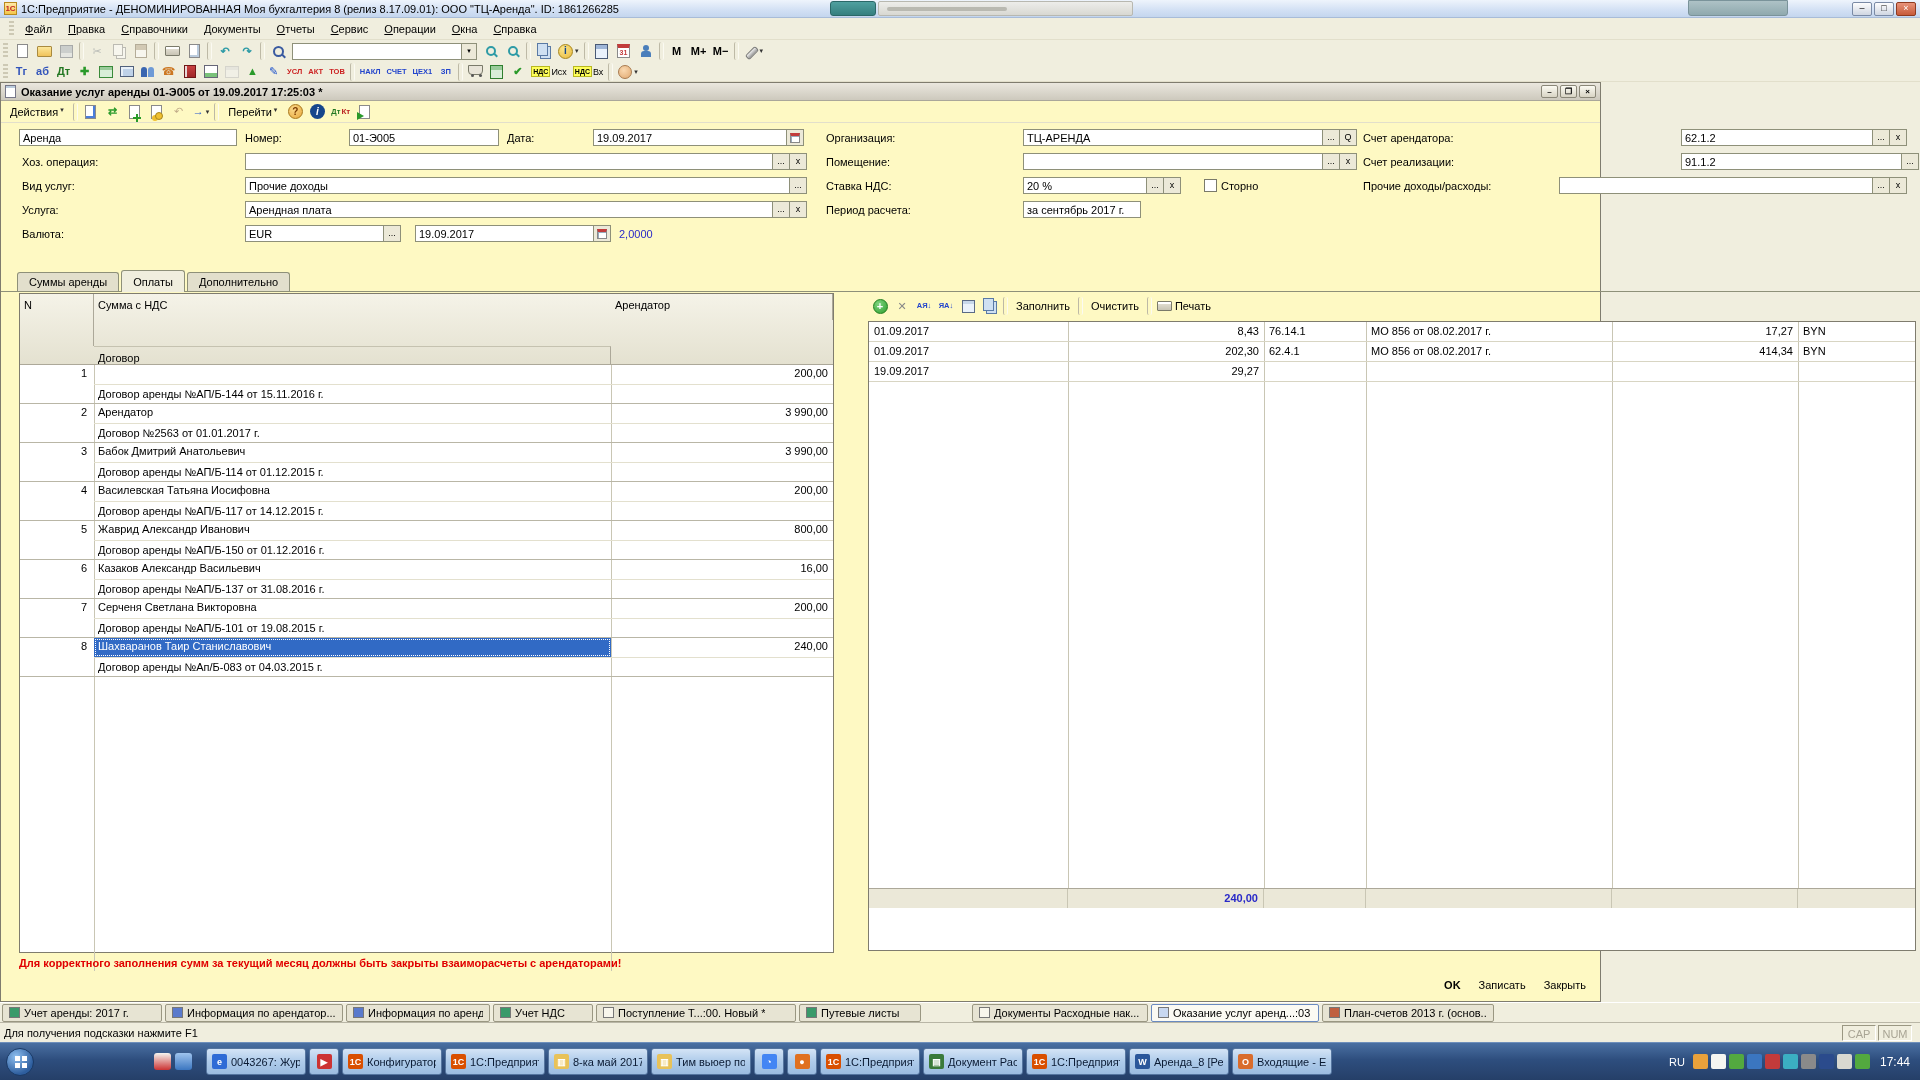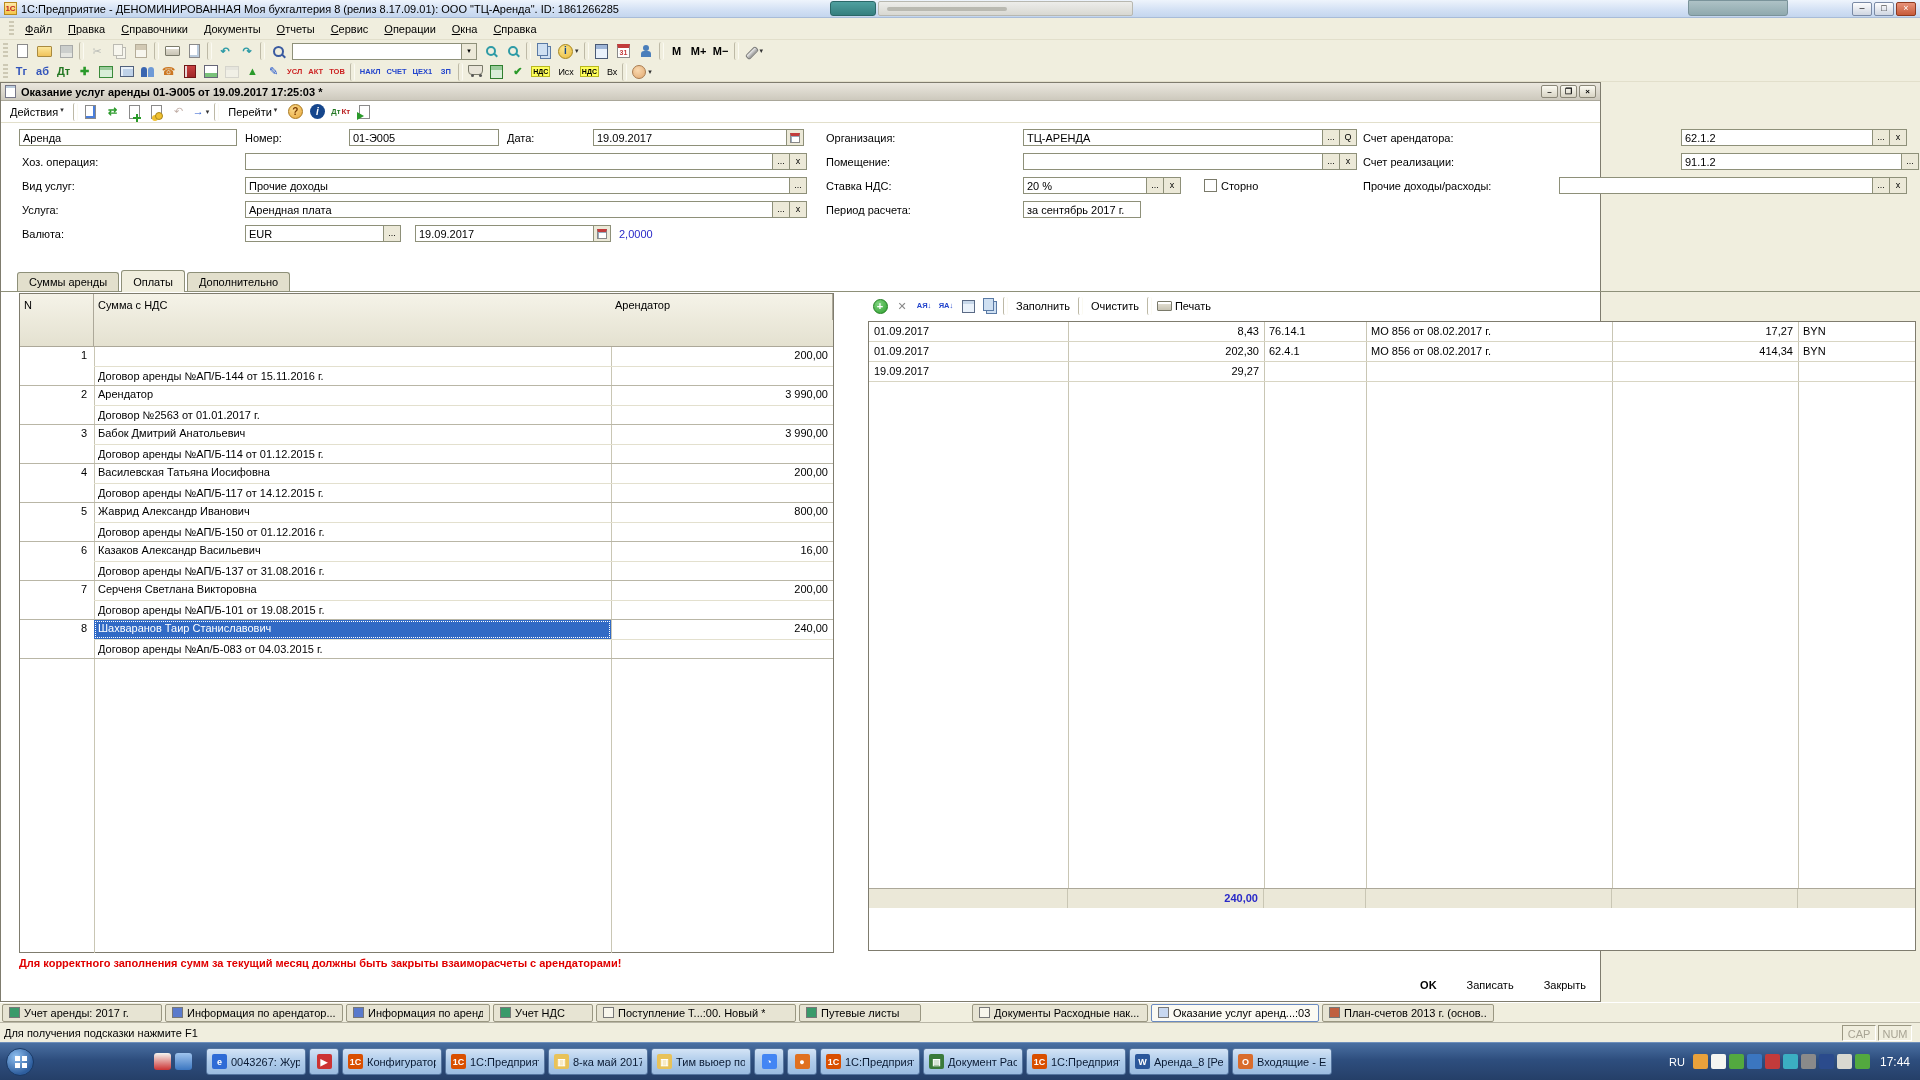--- a/index.html
+++ b/index.html
@@ -29,21 +29,21 @@
   .toolbar1{position:absolute;left:0;top:40px;width:1920px;height:22px;display:flex;align-items:center;padding-left:2px}
   .toolbar2{position:absolute;left:0;top:62px;width:1920px;height:20px;display:flex;align-items:center;padding-left:2px;border-bottom:1px solid #E2DFCB}
   .tbtn{height:20px;min-width:22px;display:inline-flex;align-items:center;justify-content:center;padding:0 2px;border:1px solid transparent;border-radius:2px}
   .toolbar2 .tbtn{height:18px;min-width:21px}
   .tbtn.dis{opacity:.5;filter:grayscale(55%)}
   .tbtn.sep{min-width:0;width:5px;height:18px;padding:0;border:none;border-left:1px solid #BDB9A6;border-right:1px solid #FBFAF2;margin:0 2px}
   .tbtn.bold .gl{font-weight:bold}
   .tbtn.tiny .gl{font-size:7.5px;font-weight:bold;letter-spacing:0}
   .gl{display:inline-flex;align-items:center;justify-content:center;font-size:11px;line-height:1;position:relative}
   .gl:empty:not([class*="k-"]){display:none}
-  .sfx{font-size:9px;margin-left:8px}
+  .sfx{font-size:9px;margin-left:1px}
   .caret{font-size:7px;margin-left:2px;color:#333}
   .lbl{padding:0 3px;white-space:nowrap}
   .combo-wrap{display:inline-flex;align-items:center;width:185px;height:17px;background:#fff;border:1px solid #8E9079}
   .combo-wrap input{flex:1;border:none;outline:none;height:13px;font-size:11px;padding:0 3px;background:#fff;min-width:0}
   .combo-arrow{width:15px;height:15px;background:#ECE9D8;border-left:1px solid #8E9079;font-size:7px;display:flex;align-items:center;justify-content:center}
 
   
   .k-page{width:11px;height:14px;background:#fff;border:1px solid #8A8A8A}
   .k-folder{width:15px;height:11px;background:linear-gradient(#FCE79A,#F0C35C);border:1px solid #A98A3F;border-radius:1px}
   .k-save{width:13px;height:13px;background:#9FB0CB;border:1px solid #5A6A85;box-shadow:inset 0 -5px 0 -1px #D8DFEA}
@@ -86,21 +86,21 @@
   .k-doccoins::after{content:"";position:absolute;right:-2px;bottom:-2px;width:6px;height:6px;border-radius:50%;background:#F0C030;border:1px solid #A8861B;box-shadow:-4px 2px 0 -1px #F0C030}
   .k-help{width:15px;height:15px;border-radius:50%;background:radial-gradient(circle at 35% 30%,#FBD98A,#E8A83C);border:1px solid #A8761B;color:#7A3A00;font-weight:bold;font-size:10px}
   .k-infoblue{width:15px;height:15px;border-radius:50%;background:#16468C;color:#fff;font-weight:bold;font-style:italic;font-size:10px}
   .k-docin{width:11px;height:14px;background:#fff;border:1px solid #8A8A8A}
   .k-docin::after{content:"";position:absolute;left:-3px;bottom:-2px;width:0;height:0;border-left:7px solid #2A9A2A;border-top:4px solid transparent;border-bottom:4px solid transparent}
   .k-addgreen{width:15px;height:15px;border-radius:50%;background:radial-gradient(circle at 35% 30%,#7FD47F,#2F9F2F);border:1px solid #1F7F1F;color:#fff;font-weight:bold;font-size:11px}
   .k-listgear{width:13px;height:13px;background:#EAF2FB;border:1px solid #5A6A85;box-shadow:inset 0 3px 0 #C8D8EA}
   .k-nds{background:#FFFF59;border:1px solid #B8B820;font-size:7px;font-weight:bold;padding:0 1px;height:11px}
 
   
-  .doc{position:absolute;left:0;top:82px;width:1601px;height:920px;background:#ffffff;border:1px solid #7F7C6E}
+  .doc{position:absolute;left:0;top:82px;width:1601px;height:920px;background:#fef9c3;border:1px solid #7F7C6E}
   .doc-title{position:absolute;left:0;top:0;width:100%;height:18px;background:linear-gradient(#EAE7DE,#CDC9BD);border-bottom:1px solid #AAA79A;display:flex;align-items:center;padding:0 4px;font-weight:bold}
   .doc-ico{width:11px;height:13px;background:#fff;border:1px solid #778;margin-right:5px;box-shadow:inset 0 2px 0 #BCD}
   .doc-controls{margin-left:auto;display:flex;gap:2px}
   .dc{width:17px;height:13px;border:1px solid #8A8778;border-radius:2px;background:linear-gradient(#FBFAF2,#D8D4C4);display:flex;align-items:center;justify-content:center;font-size:8px}
   .doc-toolbar{position:absolute;left:0;top:18px;width:100%;height:22px;display:flex;align-items:center;padding-left:2px;border-bottom:1px solid #E2DFCB}
   .txtbtn{display:inline-flex;align-items:flex-start;padding:2px 6px;border:1px solid transparent;border-radius:2px}
 
   
   .flabel{position:absolute;white-space:nowrap}
   .fld{position:absolute;height:17px;background:#fff;border:1px solid #8E9079;display:flex;align-items:stretch}
@@ -141,21 +141,21 @@
   .rh{padding:4px 4px 0;border-right:1px solid #ACA899;white-space:nowrap;overflow:hidden}
   .rbody{position:relative;height:586px}
   .rrow{position:relative;z-index:1;display:grid;grid-template-columns:199px 196px 102px 246px 186px 117px;height:20px;border-bottom:1px solid #D8D5C3}
   .rrow span{padding:3px 5px 0;white-space:nowrap;overflow:hidden}
   .rrow span:nth-child(2),.rrow span:nth-child(5){text-align:right}
   .rtotal{position:absolute;left:0;bottom:0;width:100%;z-index:2;display:grid;grid-template-columns:199px 196px 102px 246px 186px 117px;height:20px;background:#EBE8D8;border-top:1px solid #ACA899}
   .rtotal span{padding:3px 5px 0;border-right:1px solid #C9C6B4}
   .rtotal .tot{text-align:right;font-weight:bold;color:#2929C8}
 
   .warning{position:absolute;left:18px;top:874px;color:#E00000;font-weight:bold}
-  .doc-buttons{position:absolute;right:10px;top:894px;display:flex;gap:22px}
+  .doc-buttons{position:absolute;right:10px;top:894px;display:flex;gap:10px}
   .flatbtn{padding:2px 4px}
   .flatbtn.ok{font-weight:bold}
 
   
   .winbar{position:absolute;left:0;top:1002px;width:1920px;height:20px;background:#F0EEDE;border-top:1px solid #FFF;display:flex;align-items:center;gap:3px;padding-left:2px}
   .wb-item{height:18px;display:flex;align-items:center;gap:4px;padding:0 6px;border:1px solid #9A9782;border-radius:2px;background:#E7E4D3;overflow:hidden;white-space:nowrap}
   .wb-item.active{background:#FBFAF3;border-color:#6A8AC0}
   .wb-item.gap{margin-left:48px}
   .wb-ico{width:11px;height:11px;border:1px solid #777;flex:none}
   .wb-label{overflow:hidden;text-overflow:clip}
@@ -736,20 +736,21 @@
     <span class="tab">Суммы аренды</span>
         <span class="tab active">Оплаты</span>
         <span class="tab">Дополнительно</span>
       </div>
 
     <div class="lgrid">
       <div class="lhead">
         <span class="lh rspan">N</span>
         <span class="lh">Арендатор</span>
         <span class="lh rspan" style="border-right:none">Сумма с НДС</span>
+        <span class="lh sub" style="grid-column:2">Договор</span>
       </div>
       <div class="lbody" style="height:606px">
         <span class="vline" style="left:74px"></span>
         <span class="vline" style="left:591px"></span>
         <span>
           
         
             <div class="lrow">
               <span class="c-n">1</span>
               <span class="c-sum">200,00</span>

